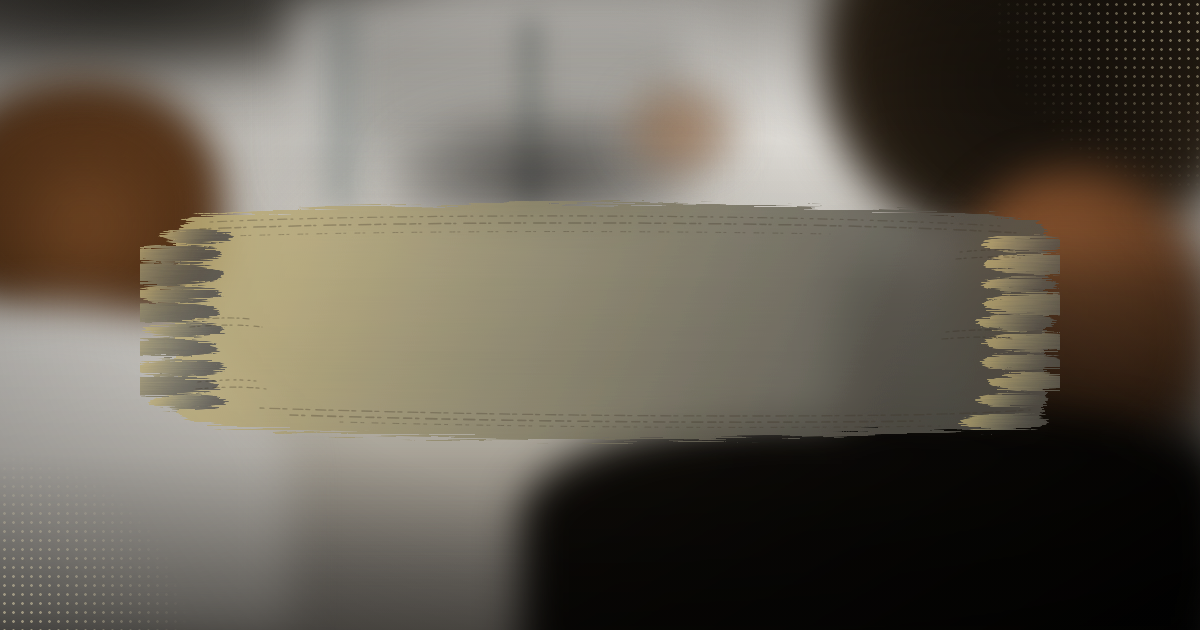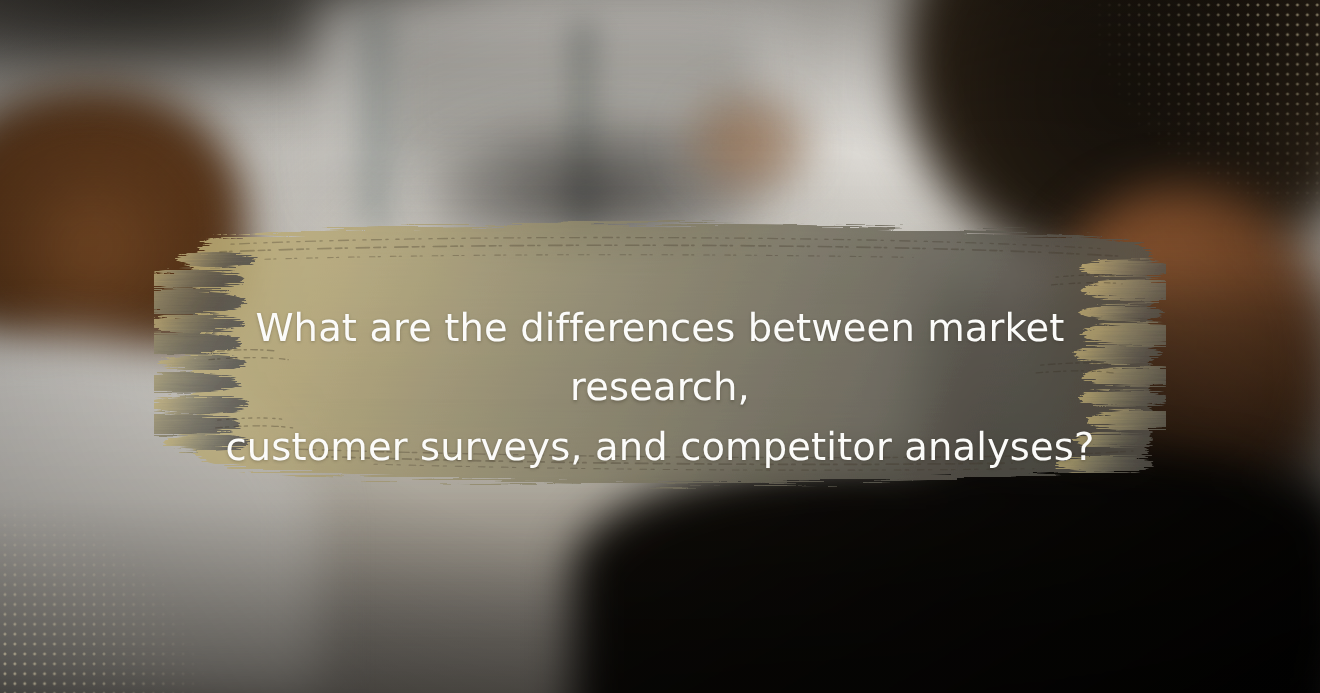--- a/index.html
+++ b/index.html
@@ -313,16 +313,14 @@
         <path d="M 58,186 C 78,184 98,183 116,185" stroke-dasharray="3 5 2 4"></path>
         <path d="M 56,193 C 80,191 104,190 126,193" stroke-dasharray="6 3 3 5"></path>
         <path d="M 820,56 C 840,54 858,53 874,55" stroke-dasharray="2 5 4 3"></path>
         <path d="M 816,63 C 840,61 862,60 880,62" stroke-dasharray="5 3 2 6"></path>
         <path d="M 806,136 C 828,134 850,133 868,135" stroke-dasharray="3 4 6 3"></path>
         <path d="M 802,143 C 826,141 852,140 872,143" stroke-dasharray="6 3 2 5"></path>
       </g>
     </svg>
   </div>
 
-  <div class="headline">What are the differences between market research,
-customer surveys, and competitor analyses?</div>
 
 </div>
 
 </body></html>

